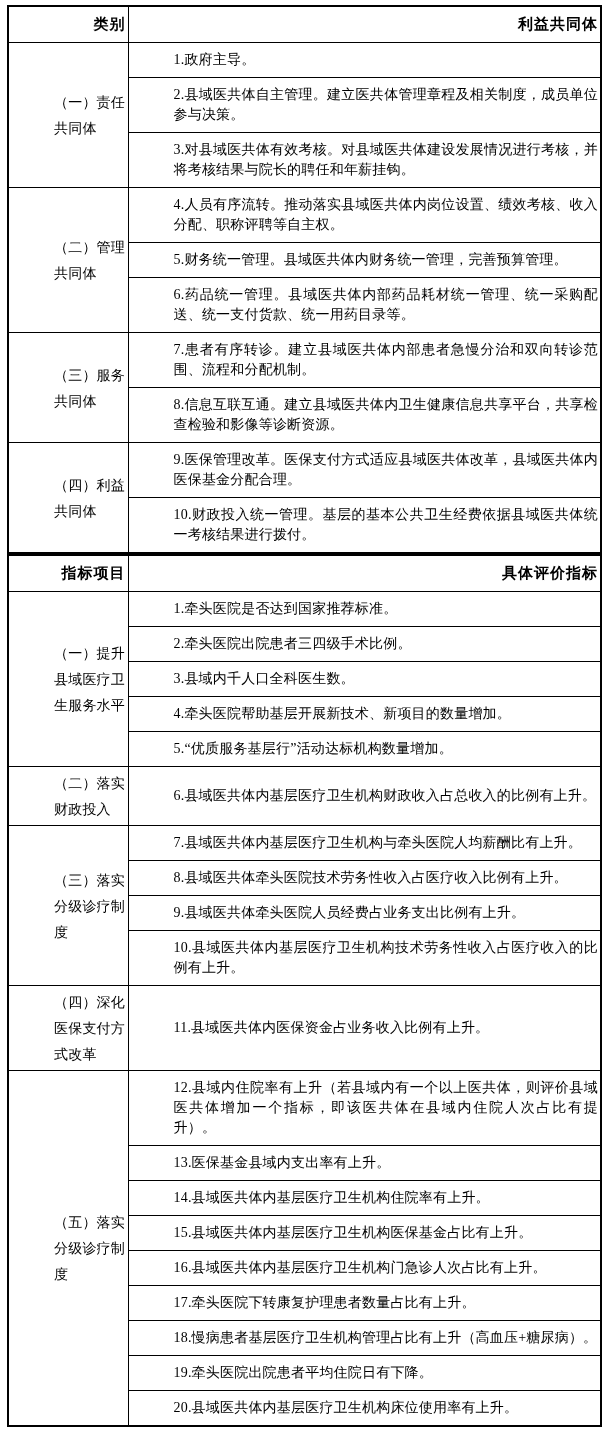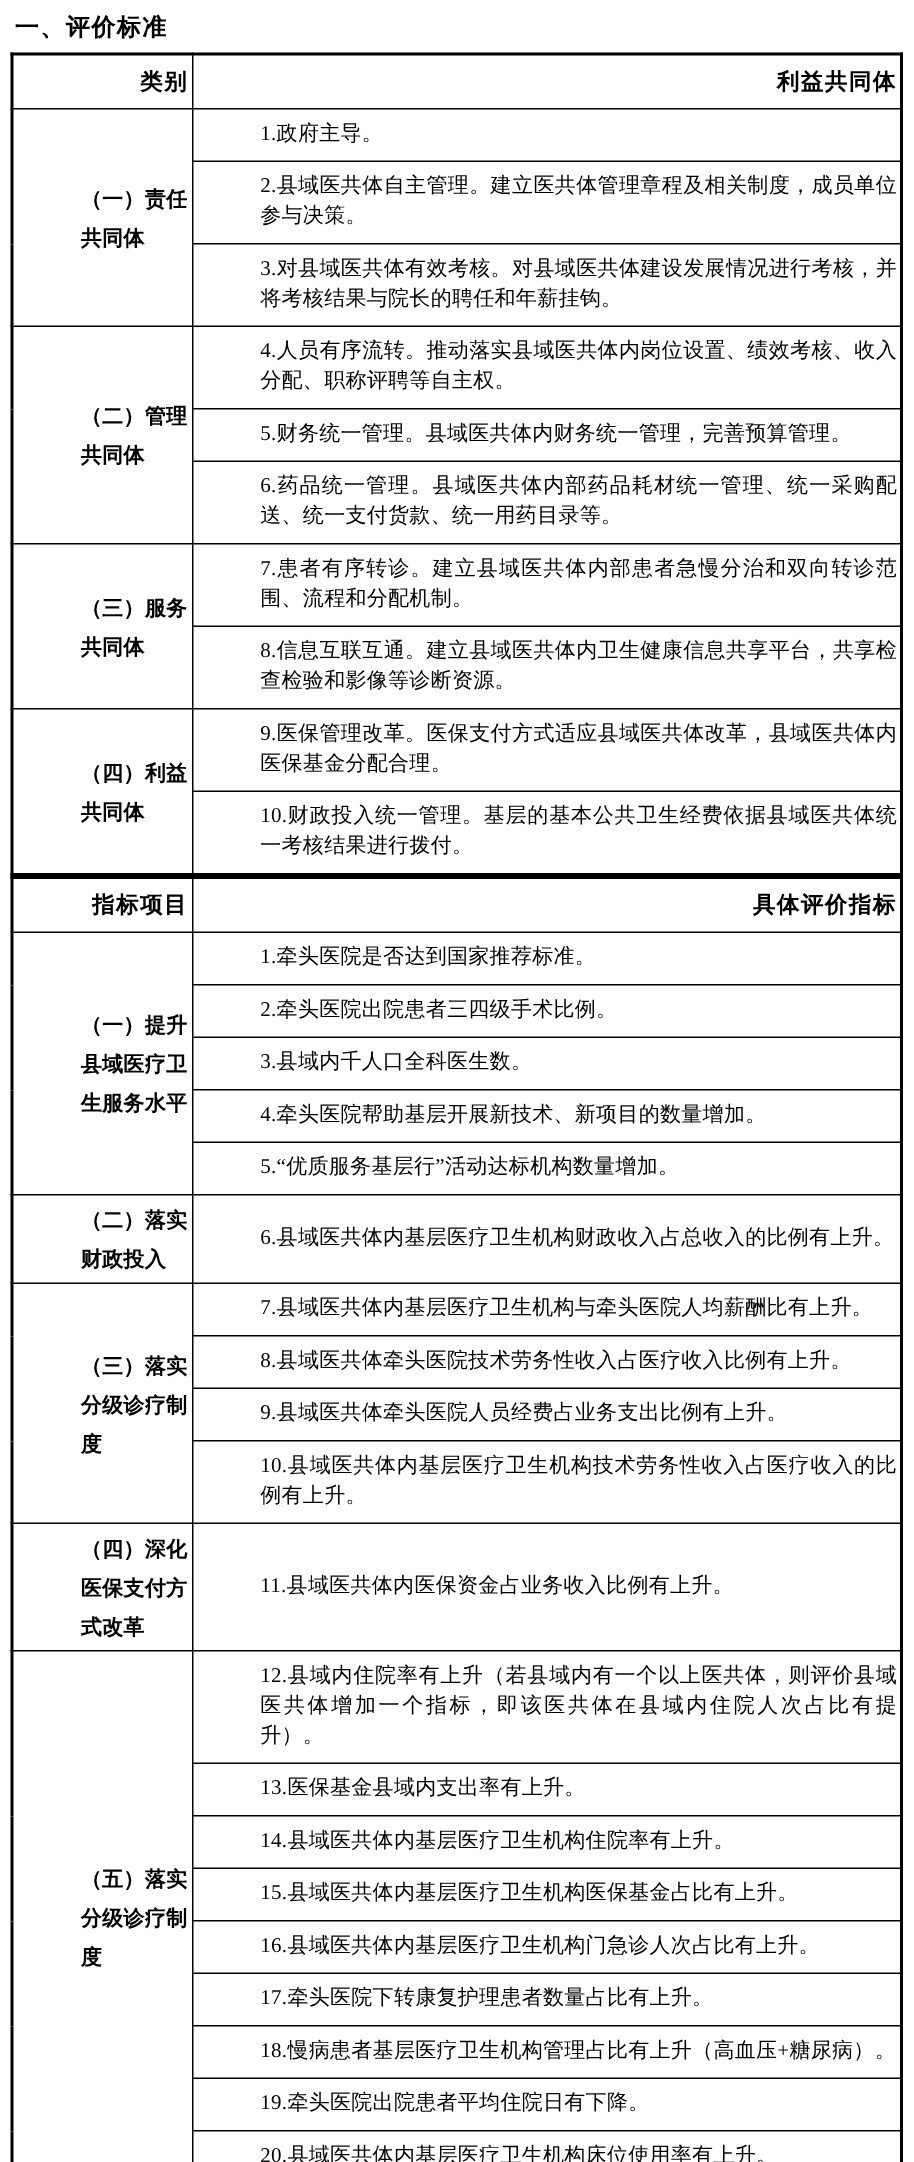--- a/index.html
+++ b/index.html
@@ -43,42 +43,41 @@
     border: 1px solid #000;
   }
   table.eval-table td {
     border: 1px solid #000;
     vertical-align: middle;
     padding-left: 45px;
   }
   td.category-cell {
     font-family: "Liberation Sans", "DejaVu Sans", sans-serif;
     font-size: 14px;
-    font-weight: bold;
+    font-weight: normal;
     line-height: 26px;
     padding: 3px 2px;
     letter-spacing: 0.2px;
     word-break: break-all;
   }
   td.item-cell {
     font-size: 14px;
     line-height: 20px;
     padding: 7px 2px 7px 3px;
     letter-spacing: 0.2px;
     text-align: justify;
     word-break: break-all;
   }
 </style>
 </head>
 <body>
 
 <div class="page">
 
   <div class="section section-standards">
-    <div class="section-title">一、评价标准</div>
     <table class="eval-table">
       <colgroup>
           <col class="col-category">
           <col class="col-items">
         </colgroup>
     <thead>
           <tr>
             <th>类别</th>
             <th>利益共同体</th>
           </tr>

